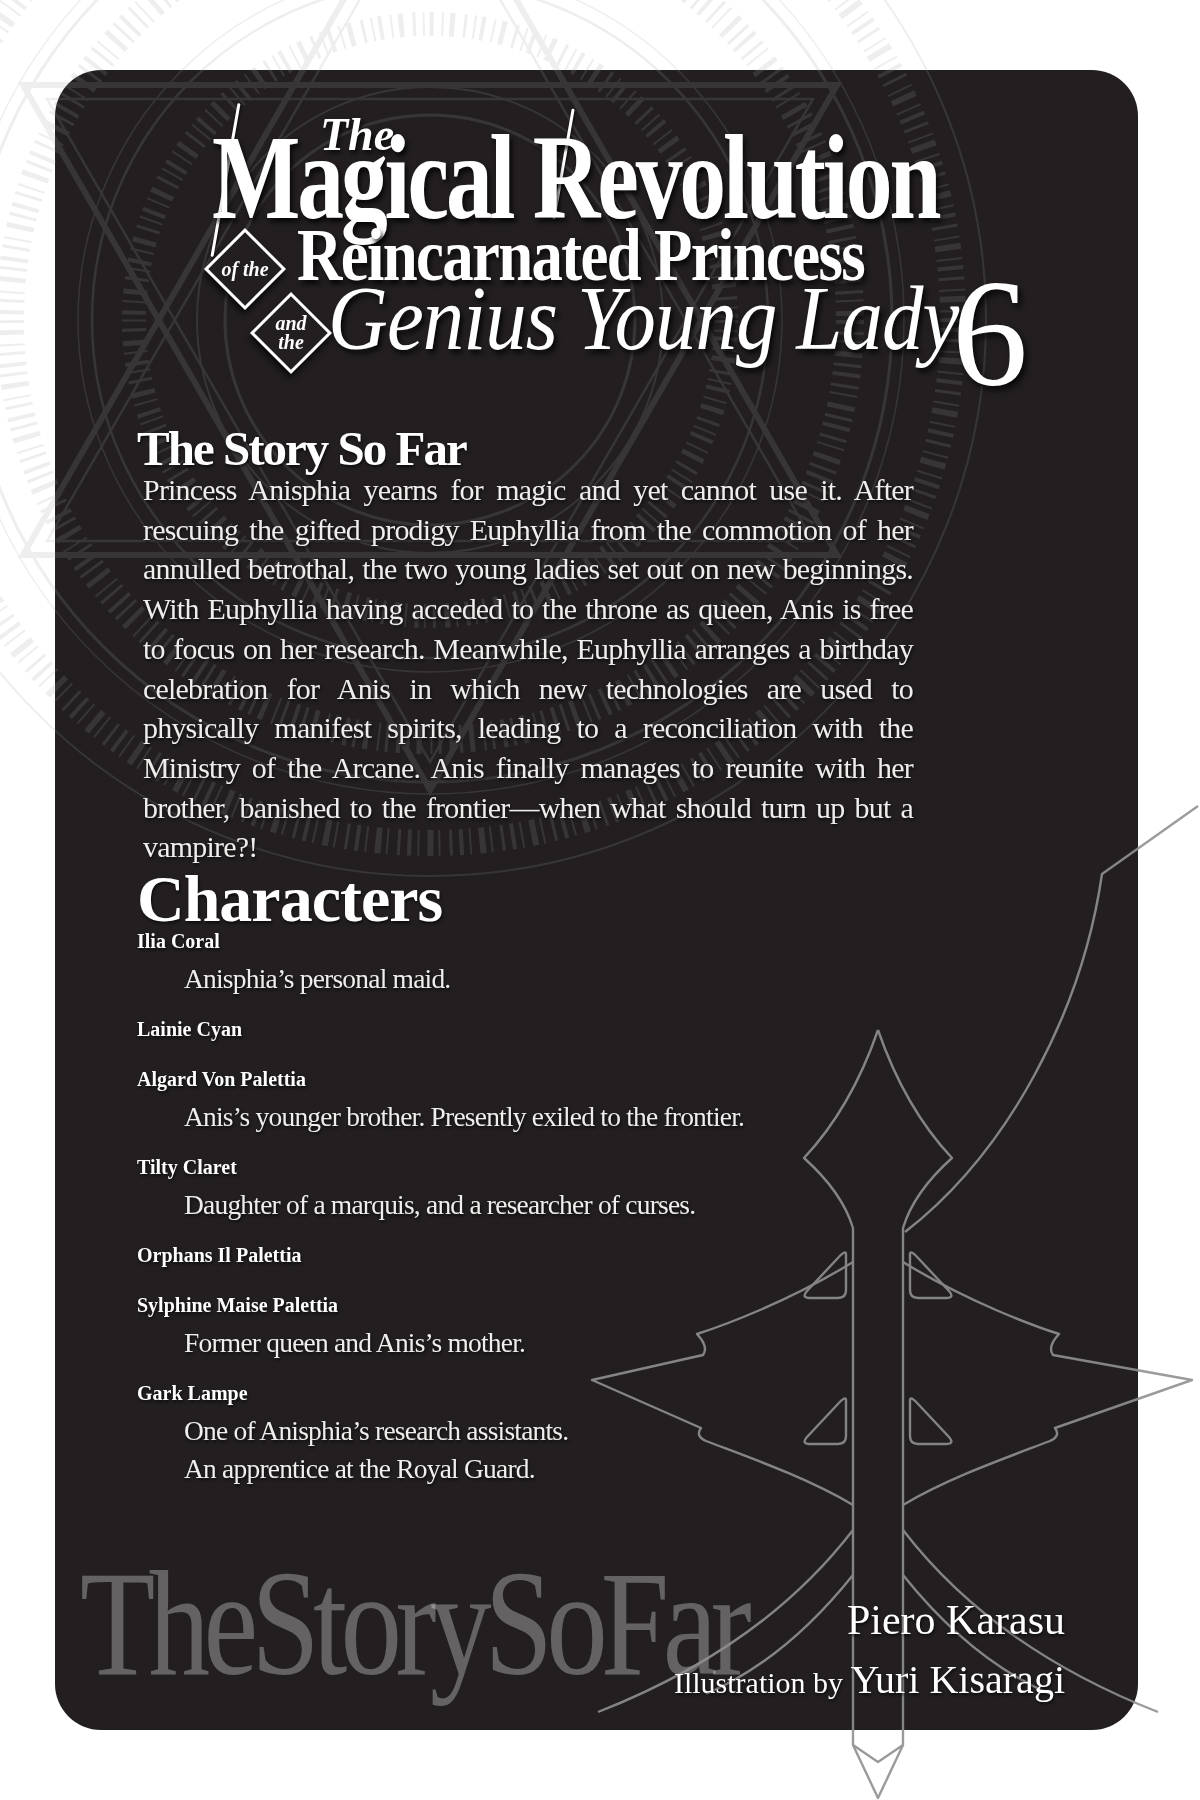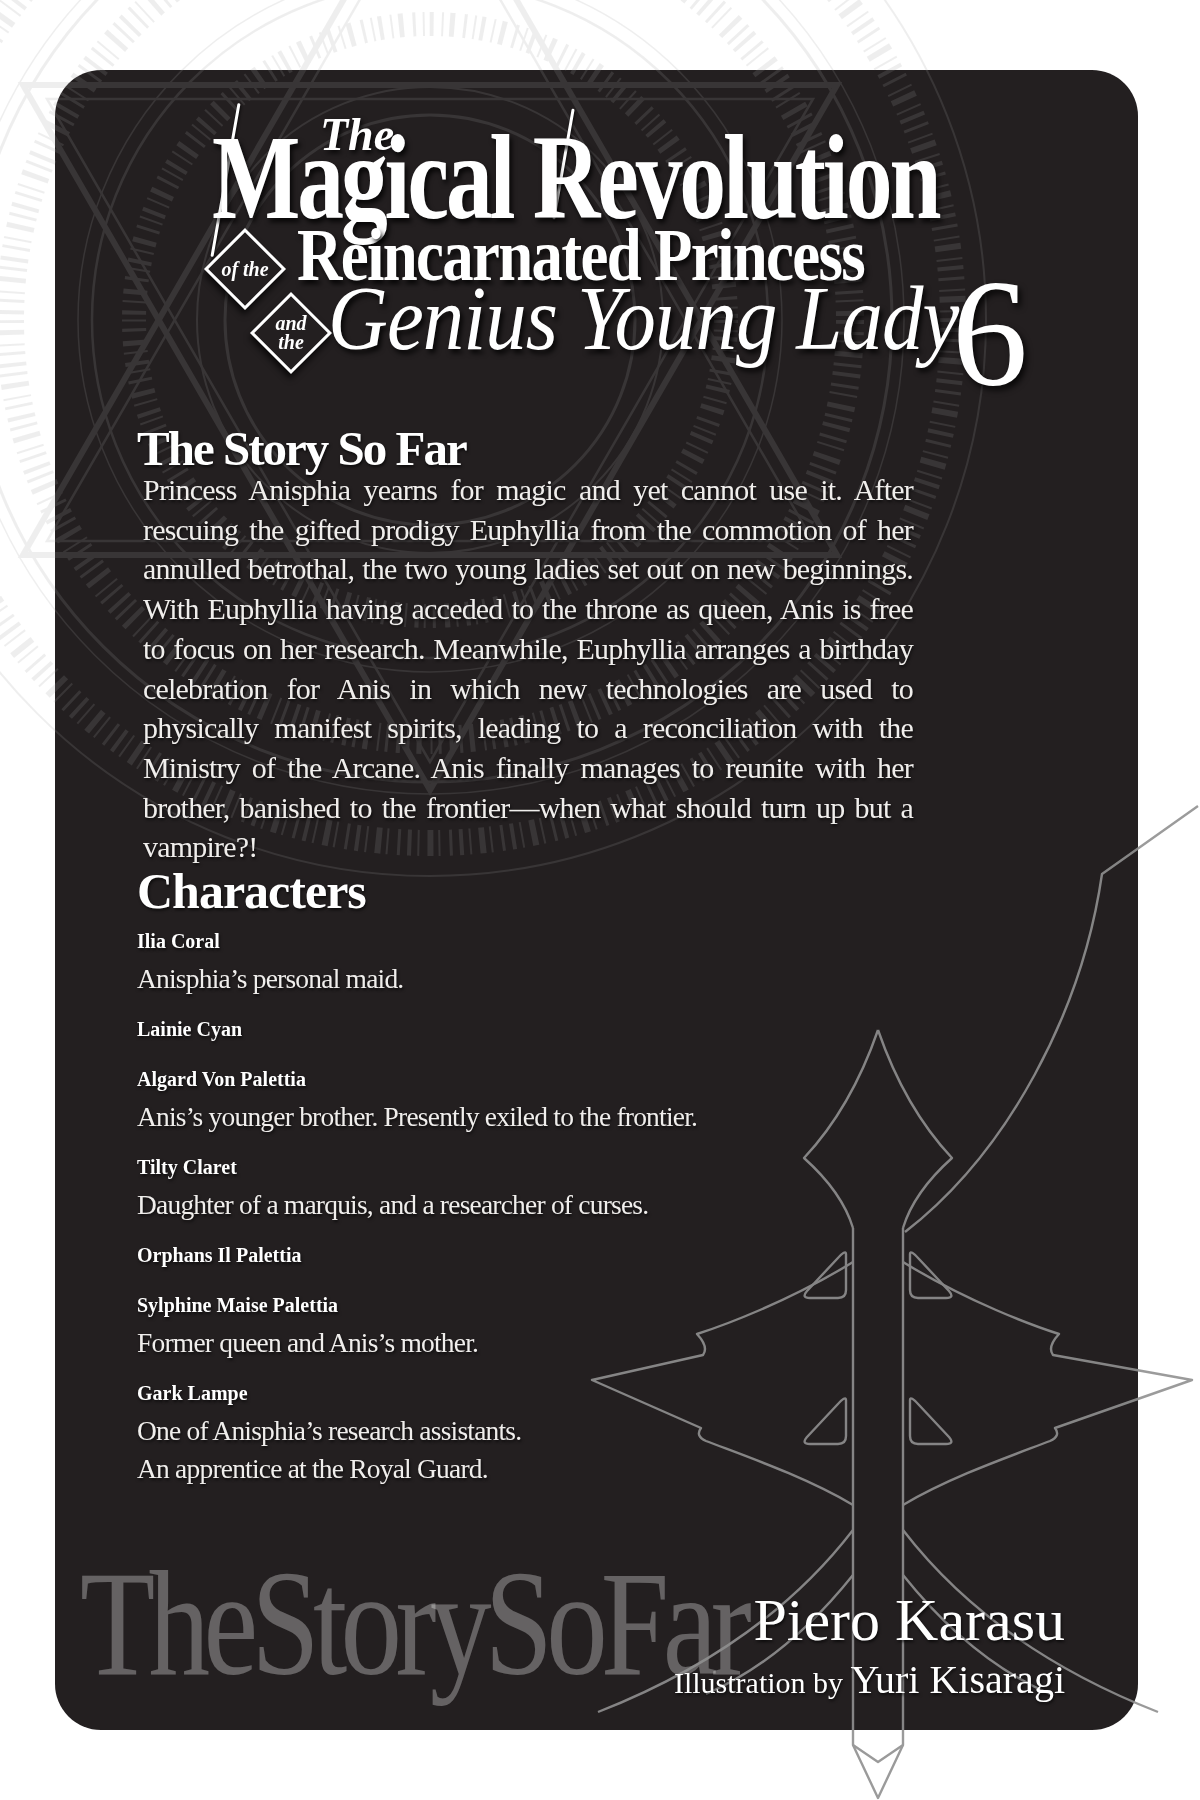--- a/index.html
+++ b/index.html
@@ -66,29 +66,29 @@
   .d-of{left:216px;top:240px;}
   .d-and{left:262px;top:304px;}
   
   .story-heading{left:137px;top:424px;font-size:49px;font-weight:bold;
          letter-spacing:-2px;line-height:1;color:#fff;}
   .story-para{
     left:143px;top:470px;width:770px;font-size:30px;line-height:39.7px;
     letter-spacing:-0.8px;text-align:justify;color:var(--body-text);font-family:Liberation Serif, serif;
   }
   
-  .characters-heading{left:137px;top:866px;font-size:50px;font-weight:bold;
+  .characters-heading{left:137px;top:866px;font-size:66px;font-weight:bold;
          letter-spacing:-1px;line-height:1;color:#fff;}
   .character-list{left:137px;top:922px;width:995px;}
   .char-entry{margin-bottom:12px;}
   .char-name{font-size:20px;font-weight:bold;line-height:38px;color:#fff;}
-  .char-desc div{font-size:27.5px;line-height:38px;letter-spacing:-0.8px;}
+  .char-desc div{font-size:27.5px;line-height:38px;letter-spacing:-0.8px;margin-left:47px;}
   
   .credits{right:135px;top:1588px;text-align:right;color:#fff;}
-  .credit-author{font-size:60px;line-height:64px;}
+  .credit-author{font-size:42px;line-height:64px;}
   .credit-illustration{margin-top:4px;font-size:30px;}
   .credit-illustrator{font-size:40px;}
 </style>
 </head>
 <body>
 
 <div id="page">
 
   <div class="card"></div>
 

